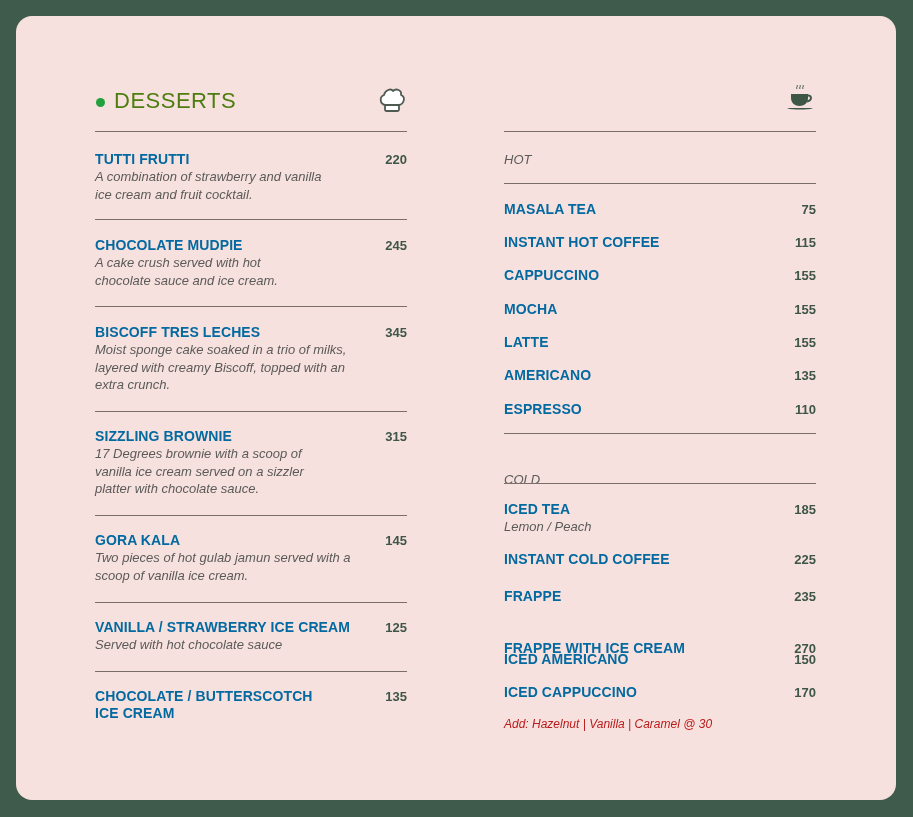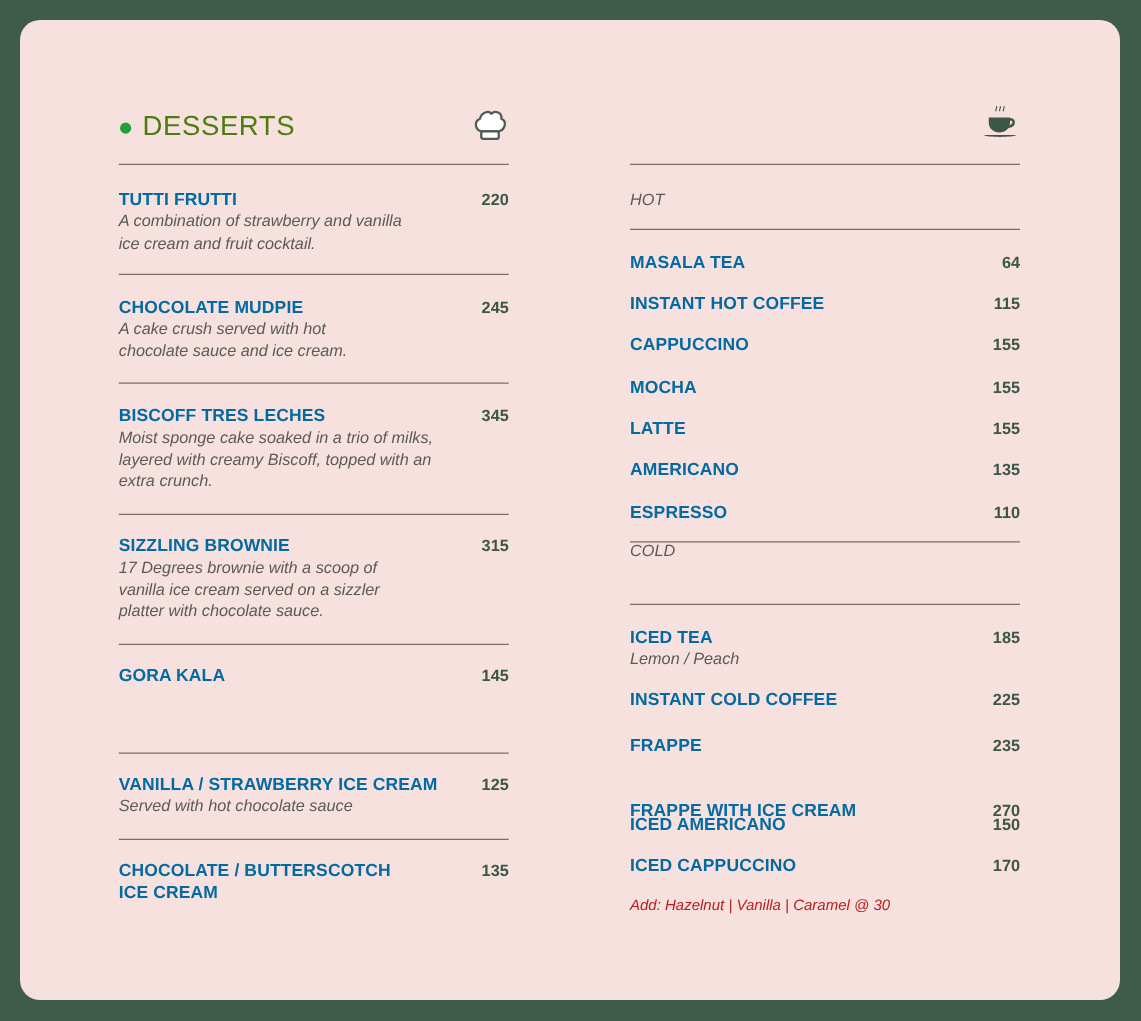--- a/index.html
+++ b/index.html
@@ -157,20 +157,21 @@
     <div class="item" style="top:412px">
       <div class="item-name">SIZZLING BROWNIE</div>
       <div class="item-price">315</div>
       <div class="item-desc" style="width:245px">17 Degrees brownie with a scoop of vanilla ice cream served on a sizzler platter with chocolate sauce.</div>
     </div>
     <div class="rule" style="top:499px"></div>
 
     <div class="item" style="top:516px">
       <div class="item-name">GORA KALA</div>
       <div class="item-price">145</div>
+      <div class="item-desc" style="width:260px">Two pieces of hot gulab jamun served with a scoop of vanilla ice cream.</div>
     </div>
     <div class="rule" style="top:586px"></div>
 
     <div class="item" style="top:603px">
       <div class="item-name" style="width:280px">VANILLA / STRAWBERRY ICE CREAM</div>
       <div class="item-price">125</div>
       <div class="item-desc">Served with hot chocolate sauce</div>
     </div>
     <div class="rule" style="top:655px"></div>
 
@@ -189,21 +190,21 @@
         <path d="M2 26 H28 C26 28 4 28 2 26 Z" fill="#3d5646"></path>
       </svg>
     </div>
     <div class="rule" style="top:115px"></div>
 
     <div class="sub-label" style="top:136px">HOT</div>
     <div class="rule" style="top:167px"></div>
 
     <div class="item" style="top:185px">
       <div class="item-name">MASALA TEA</div>
-      <div class="item-price">64</div>
+      <div class="item-price">75</div>
     </div>
     <div class="item" style="top:218px">
       <div class="item-name">INSTANT HOT COFFEE</div>
       <div class="item-price">115</div>
     </div>
     <div class="item" style="top:251px">
       <div class="item-name">CAPPUCCINO</div>
       <div class="item-price">155</div>
     </div>
     <div class="item" style="top:285px">
@@ -217,21 +218,21 @@
     <div class="item" style="top:351px">
       <div class="item-name">AMERICANO</div>
       <div class="item-price">135</div>
     </div>
     <div class="item" style="top:385px">
       <div class="item-name">ESPRESSO</div>
       <div class="item-price">110</div>
     </div>
     <div class="rule" style="top:417px"></div>
 
-    <div class="sub-label" style="top:417px">COLD</div>
+    <div class="sub-label" style="top:456px">COLD</div>
     <div class="rule" style="top:467px"></div>
 
     <div class="item" style="top:485px">
       <div class="item-name">ICED TEA</div>
       <div class="item-price">185</div>
       <div class="item-desc">Lemon / Peach</div>
     </div>
     <div class="item" style="top:535px">
       <div class="item-name">INSTANT COLD COFFEE</div>
       <div class="item-price">225</div>

